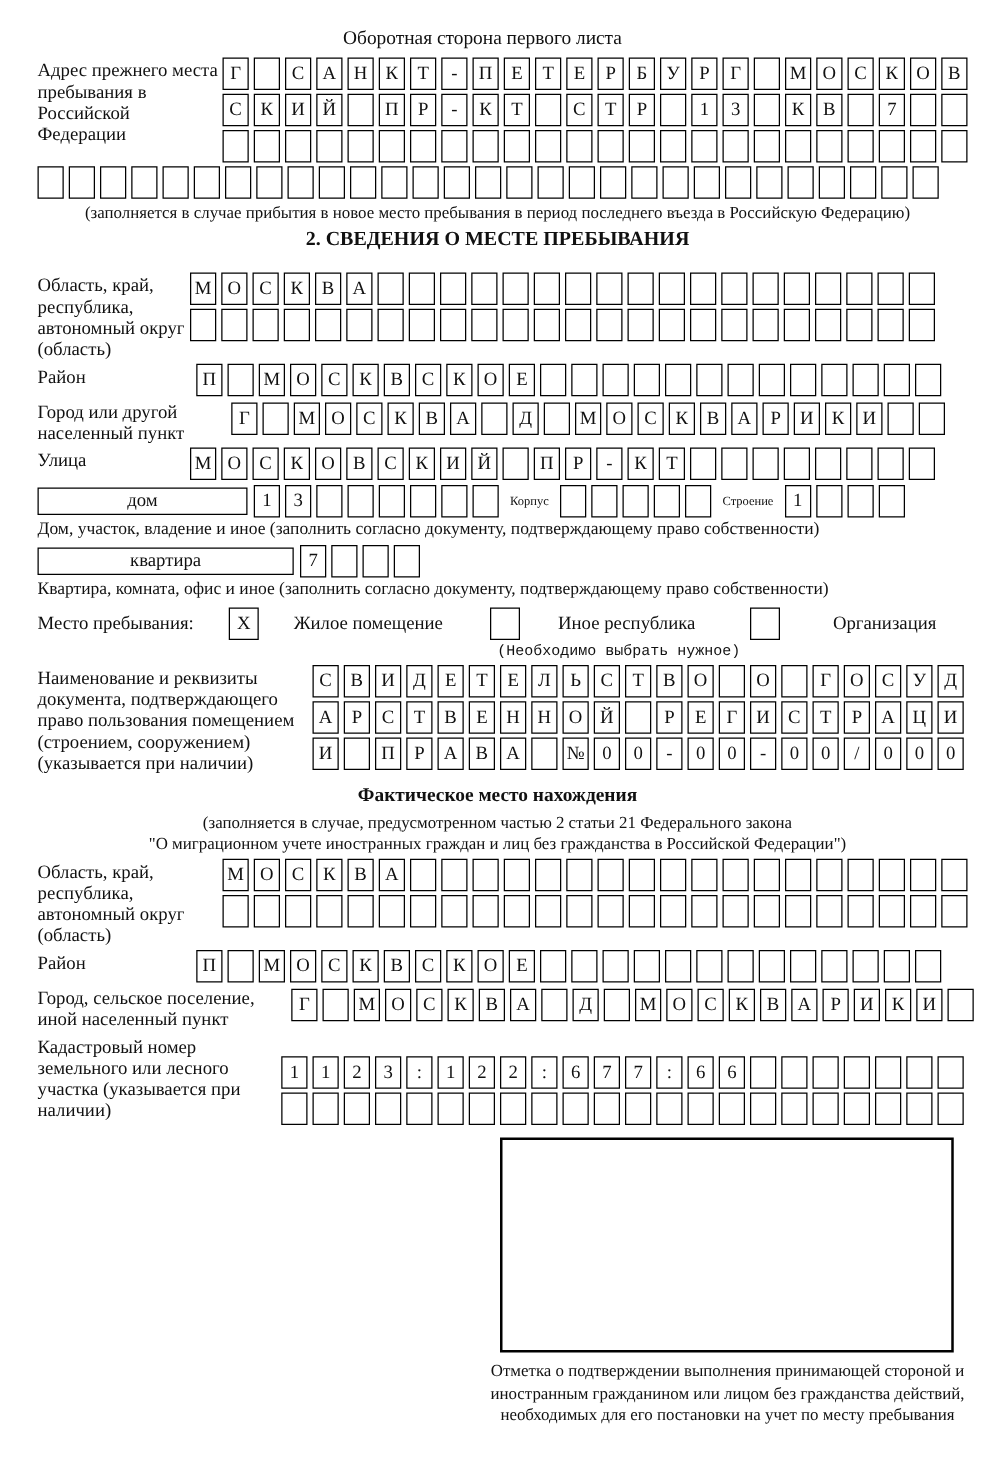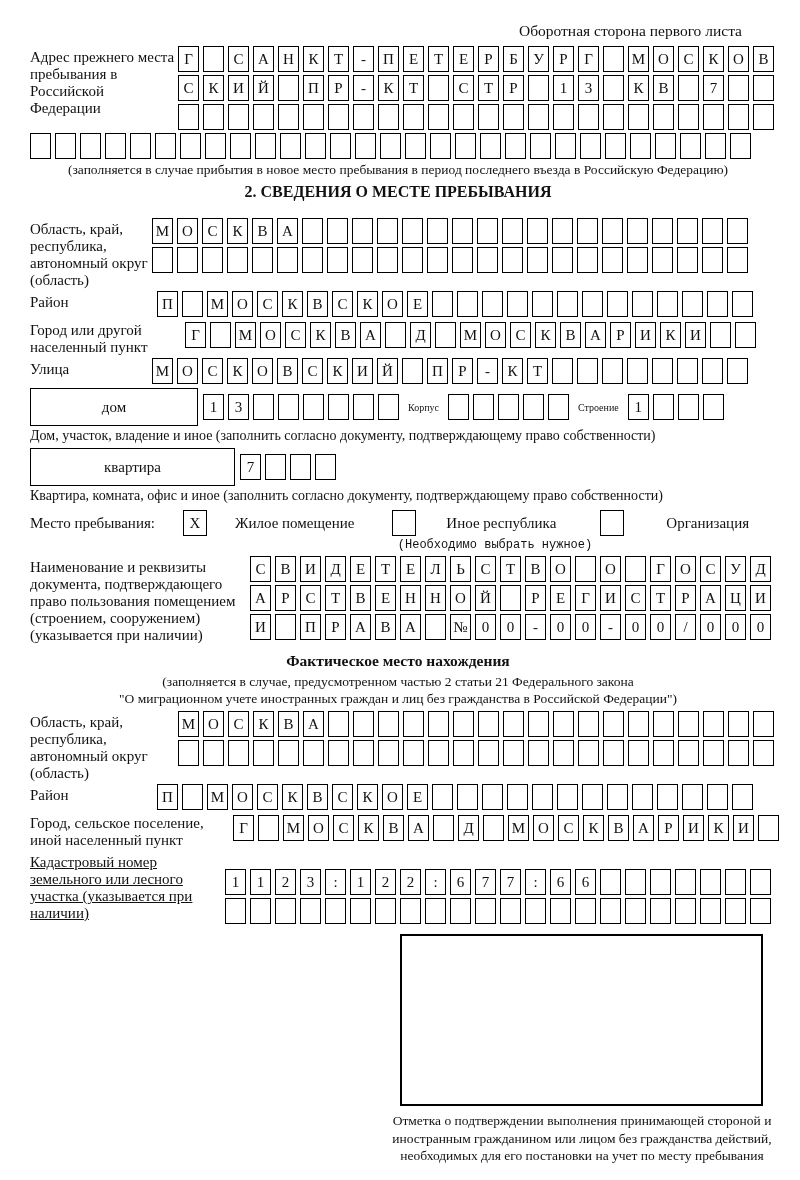--- a/index.html
+++ b/index.html
@@ -4,44 +4,44 @@
 <style>
   * { margin:0; padding:0; box-sizing:border-box; }
   html,body { background:#ffffff; }
   body {
     width:800px; height:1180px;
     font-family:"Liberation Serif", serif;
     color:#111; position:relative; overflow:hidden;
   }
   .page { padding:16px 34px 0 30px; }
 
-  .hdr { text-align:right; font-size:15.5px; padding-right:24px; margin-top:6px; }
+  .hdr { text-align:center; font-size:15.5px; padding-right:24px; margin-top:6px; }
 
   .frow { display:flex; align-items:flex-start; margin-top:2px; }
   .lbl { font-size:15px; line-height:17px; flex:0 0 auto; padding-top:3px; }
   .w148 { width:148px; } .w122 { width:122px; } .w127 { width:127px; }
-  .w155 { width:155px; } .w220 { width:220px; } .w203 { width:203px; } .w195 { width:195px;text-decoration:underline; }
+  .w155 { width:155px; } .w220 { width:220px; } .w203 { width:203px; } .w195 { width:195px; }
 
   .rows { display:flex; flex-direction:column; gap:3px; }
   .cellrow { display:flex; gap:4px; flex:0 0 auto; }
   .cell {
     width:21px; height:26px; border:1.7px solid #000;
     display:flex; align-items:center; justify-content:center;
     font-size:15px; flex:0 0 auto; background:#fff;
   }
   .fullrow { margin-top:3px; }
 
   .caption { font-size:13.5px; text-align:center; margin-top:3px; }
   .caption-left { font-size:14px; text-align:left; margin-top:2px; }
 
   .sec-title { text-align:center; font-weight:bold; font-size:16px; margin-top:5px; margin-bottom:17px; }
 
   .dom-row { display:flex; align-items:center; gap:5px; margin-top:4px; }
   .named-box {
-    border:1.7px solid #000; height:38px; display:flex;
+    border:1.7px solid #000; height:22px; display:flex;
     align-items:center; justify-content:center; font-size:15px; flex:0 0 auto; background:#fff;
   }
   .dom-box { width:168px; }
   .kv-box { width:205px; }
   .inline-lbl { font-size:10px; padding:0 4px;text-align:center; }
 
   .mesto-row { display:flex; align-items:center; margin-top:6px; font-size:15px;gap:16px; }
   .checkbox {
     width:24px; height:26px; border:1.7px solid #000; display:inline-flex;
     align-items:center; justify-content:center; font-size:15px; flex:0 0 auto; background:#fff;

